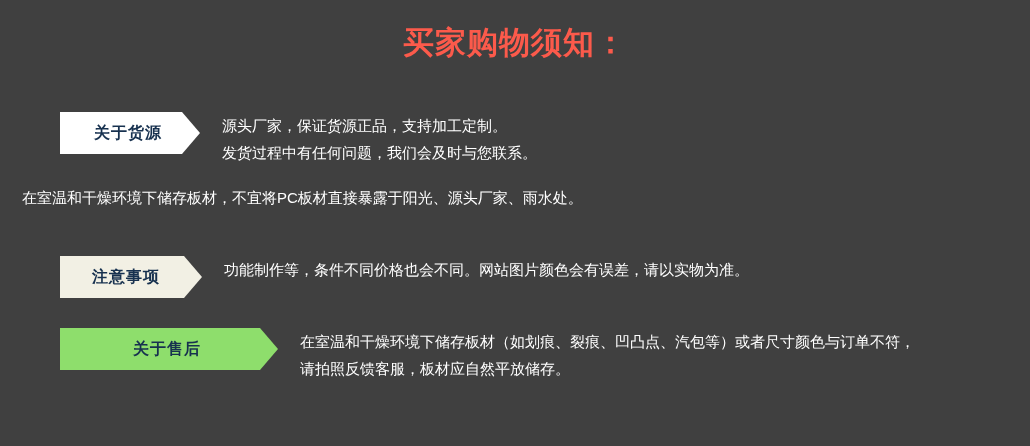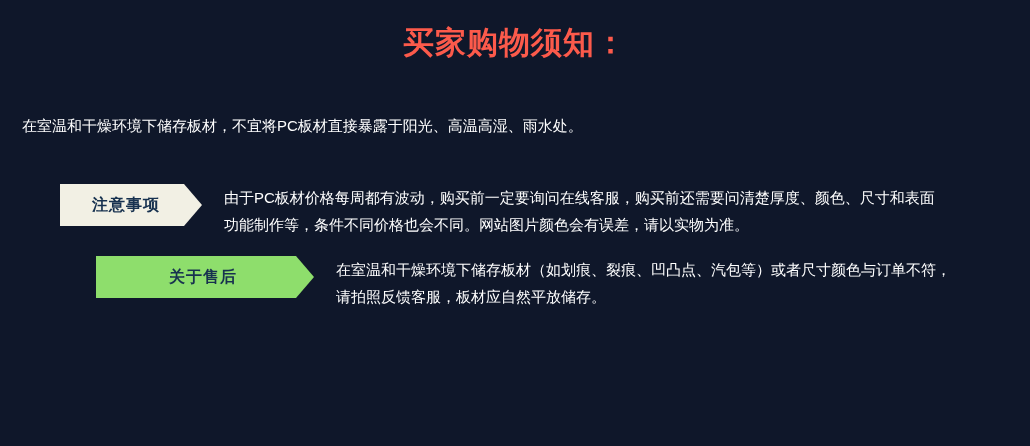--- a/index.html
+++ b/index.html
@@ -83,45 +83,53 @@
 
   .r2 .tag-wrap { margin-left: 60px; }
   .r2 .tag { width: 218px; }
   .r2 .row-text { margin-left: 22px; }
 
   .r3 .tag-wrap { margin-left: 60px; }
   .r3 .tag { width: 142px; }
   .r3 .row-text { margin-left: 22px; }
 
   .r4 .tag-wrap { margin-left: 60px; }
-  .r4 .tag { width: 218px; margin-left: 36px; }
+  .r4 .tag { width: 218px; }
   .r4 .row-text { margin-left: 22px; }
 </style>
 </head>
 <body>
 
-<div class="page" style="background: #0f172a;">
+<div class="page" style="background: #404040;">
 
   <div class="title" style="color: rgb(252, 90, 75);">买家购物须知：</div>
 
   <div class="rows">
 
+    <div class="row r1">
+      <div class="tag-wrap">
+        <div class="tag arrow" id="tag0" style="background: rgb(255, 255, 255);">关于货源</div>
+      </div>
+      <div class="row-text">
+        <div class="line">源头厂家，保证货源正品，支持加工定制。</div>
+        <div class="line">发货过程中有任何问题，我们会及时与您联系。</div>
+      </div>
+    </div>
 
     <div class="row r2">
       <div class="row-text">
-        <div class="line">在室温和干燥环境下储存板材，不宜将PC板材直接暴露于阳光、高温高湿、雨水处。</div>
+        <div class="line">在室温和干燥环境下储存板材，不宜将PC板材直接暴露于阳光、源头厂家、雨水处。</div>
       </div>
     </div>
 
     <div class="row r3">
       <div class="tag-wrap">
         <div class="tag arrow" id="tag2" style="background: rgb(242, 240, 228); padding-left: 8px;">注意事项</div>
       </div>
       <div class="row-text">
-        <div class="line">由于PC板材价格每周都有波动，购买前一定要询问在线客服，购买前还需要问清楚厚度、颜色、尺寸和表面</div>
         <div class="line">功能制作等，条件不同价格也会不同。网站图片颜色会有误差，请以实物为准。</div>
       </div>
     </div>
 
     <div class="row r4">
       <div class="tag-wrap">
         <div class="tag arrow" id="tag3" style="background: rgb(142, 222, 108);">关于售后</div>
       </div>
       <div class="row-text">
         <div class="line">在室温和干燥环境下储存板材（如划痕、裂痕、凹凸点、汽包等）或者尺寸颜色与订单不符，</div>

